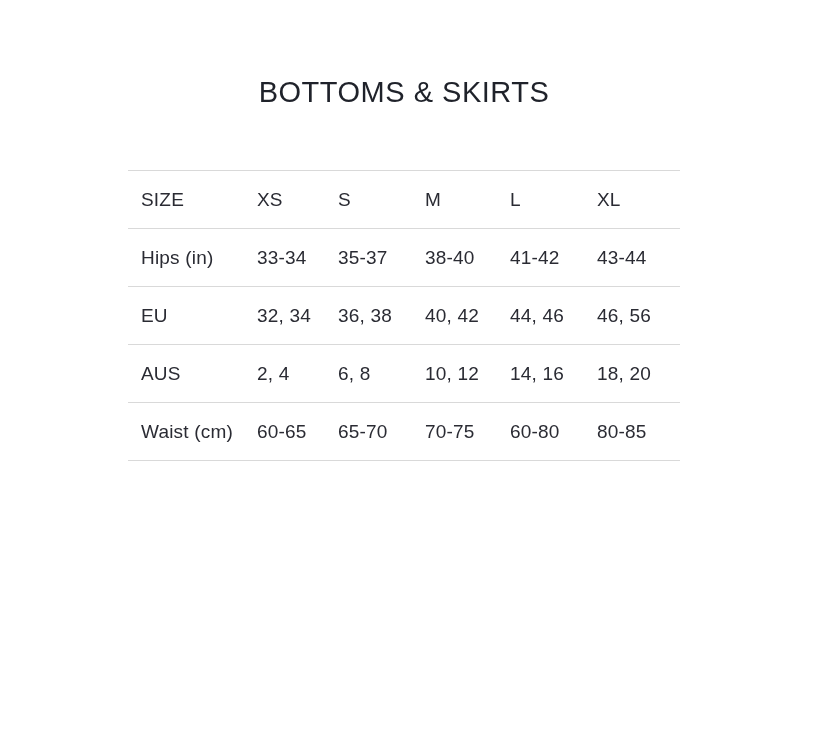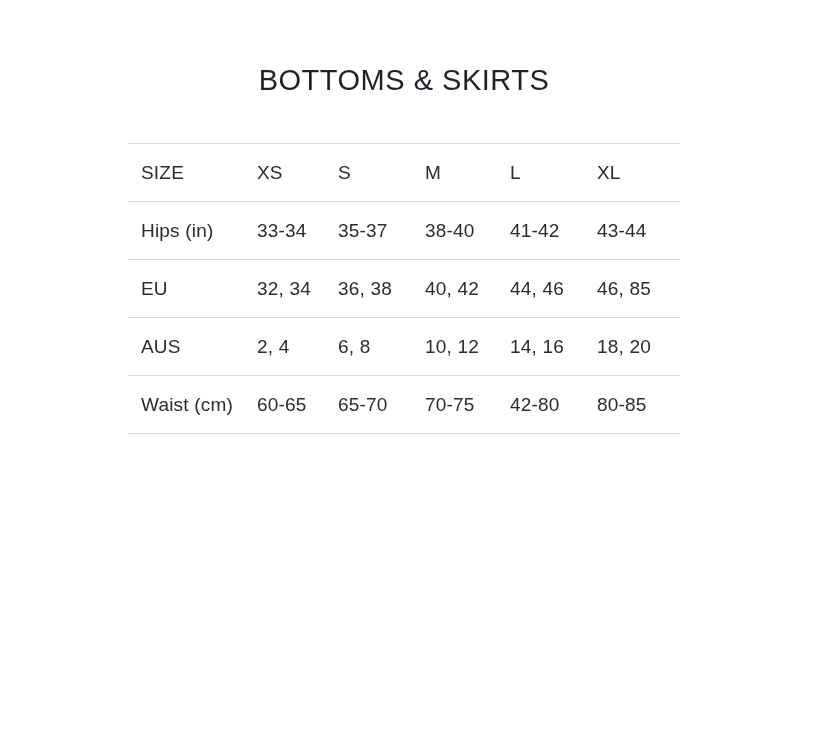--- a/index.html
+++ b/index.html
@@ -12,33 +12,33 @@
     height: 752px;
     overflow: hidden;
     font-family: "Liberation Sans", sans-serif;
     -webkit-font-smoothing: antialiased;
   }
   .content {
     width: 552px;
     margin-left: 128px;
   }
   .page-title {
-    margin: 0;
+    margin: 12px;
     padding-top: 62px;
     height: 36px;
     line-height: 36px;
     text-align: center;
     font-size: 29px;
     font-weight: 400;
     letter-spacing: 0.5px;
     color: #1f222a;
     white-space: nowrap;
   }
   table.size-chart {
-    margin-top: 45px;
+    margin-top: 60px;
     width: 552px;
     border-collapse: collapse;
     table-layout: fixed;
     font-size: 19px;
     letter-spacing: 0.2px;
     color: #2a2b33;
   }
   table.size-chart tr {
     height: 58px;
   }
@@ -96,33 +96,33 @@
           <td>38-40</td>
           <td>41-42</td>
           <td>43-44</td>
         </tr>
         <tr>
           <td>EU</td>
           <td>32, 34</td>
           <td>36, 38</td>
           <td>40, 42</td>
           <td>44, 46</td>
-          <td>46, 85</td>
+          <td>46, 56</td>
         </tr>
         <tr>
           <td>AUS</td>
           <td>2, 4</td>
           <td>6, 8</td>
           <td>10, 12</td>
           <td>14, 16</td>
           <td>18, 20</td>
         </tr>
         <tr>
           <td>Waist (cm)</td>
           <td>60-65</td>
           <td>65-70</td>
           <td>70-75</td>
-          <td>42-80</td>
+          <td>60-80</td>
           <td>80-85</td>
         </tr>
       </tbody>
   </table>
 </div>
 
 </body></html>

